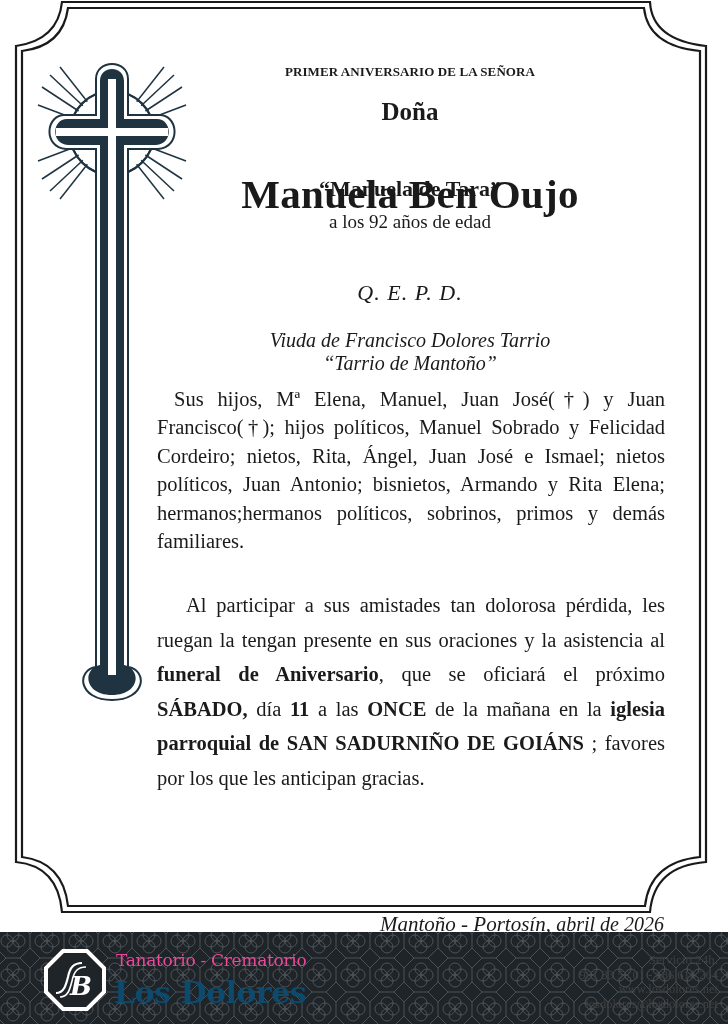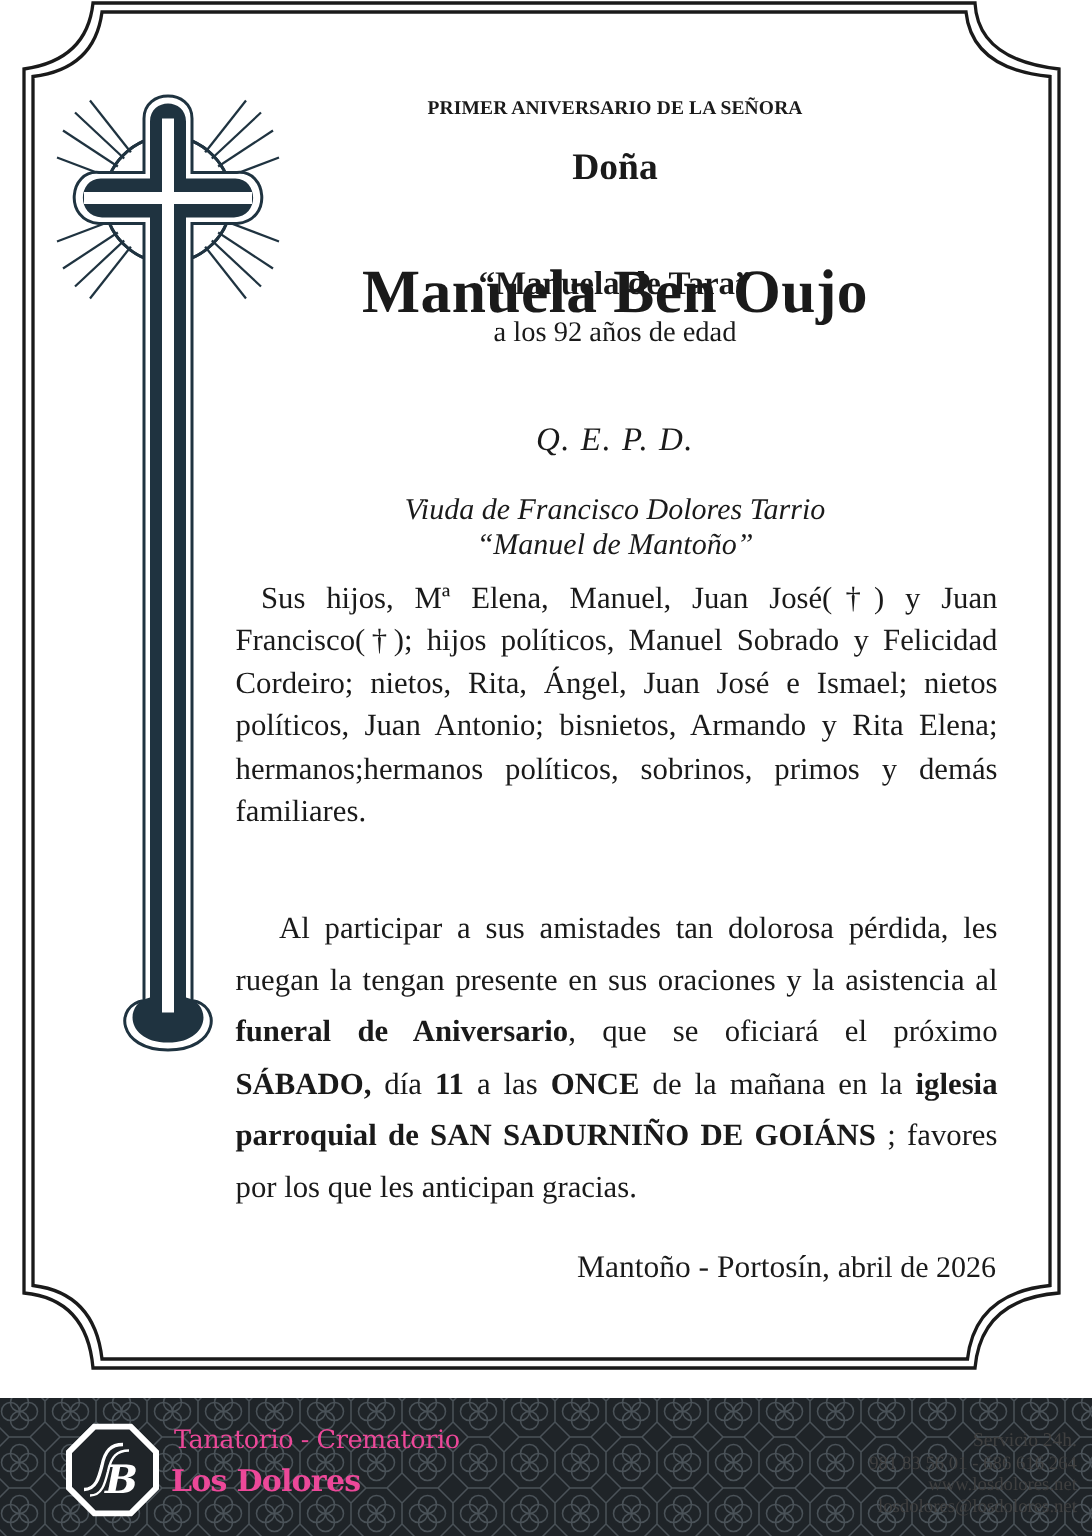--- a/index.html
+++ b/index.html
@@ -7,29 +7,29 @@
   .frame { position:absolute; left:0; top:0; width:728px; height:930px; }
   .cross { position:absolute; left:30px; top:55px; width:165px; height:650px; }
   .t-header { position:absolute; left:150px; width:520px; top:64px; font-size:13px; font-weight:bold; text-align:center; letter-spacing:0.1px; }
   .t-dona { position:absolute; left:150px; width:520px; top:98px; font-size:25px; font-weight:bold; text-align:center; }
   .t-name { position:absolute; left:150px; width:520px; top:129px; font-size:41px; font-weight:bold; text-align:center; letter-spacing:0.3px;margin-top:41px; }
   .t-nick { position:absolute; left:150px; width:520px; top:176px; font-size:22px; font-weight:bold; text-align:center; }
   .t-died { position:absolute; left:150px; width:520px; top:210px; font-size:19px; text-align:center; line-height:23px; }
   .t-qepd { position:absolute; left:150px; width:520px; top:280px; font-size:22px; font-style:italic; text-align:center; letter-spacing:1px; }
   .t-widow { position:absolute; left:150px; width:520px; top:329px; font-size:20px; font-style:italic; text-align:center; line-height:23px; }
   .para1 { position:absolute; left:157px; width:508px; top:385px; font-size:20.5px; line-height:28.4px; text-align:justify; text-indent:17px; }
-  .para2 { position:absolute; left:157px; width:508px; top:588px; font-size:20.5px; line-height:34.6px; text-align:justify; text-indent:29px;margin-top:14px; }
-  .signoff { position:absolute; right:64px; top:832px; font-size:21px; }
+  .para2 { position:absolute; left:157px; width:508px; top:588px; font-size:20.5px; line-height:34.6px; text-align:justify; text-indent:29px; }
+  .signoff { position:absolute; right:64px; top:912px; font-size:21px;font-style:italic; }
   .signoff .date { font-size:20px; }
   b { font-weight:bold; }
   .footer { position:absolute; left:0; top:932px; width:728px; height:92px; background:#1f2428; overflow:hidden; }
   .footer svg.pattern { position:absolute; left:0; top:0; }
   .logo { position:absolute; left:44px; top:949px; width:62px; height:62px; }
   .brand-top { position:absolute; left:116px; top:950px; color:#ec4899; font-size:17px; font-family:"DejaVu Serif", serif; letter-spacing:-0.3px; }
-  .brand-main { position:absolute; left:114px; top:975px; color:#ec4899; font-size:20px; font-weight:bold; font-family:"DejaVu Serif", serif; letter-spacing:-0.5px; }
+  .brand-main { position:absolute; left:114px; top:975px; color:#0c4a6e; font-size:30px; font-weight:bold; font-family:"DejaVu Serif", serif; letter-spacing:-0.5px; }
   .contact { position:absolute; right:10px; top:953px; color:#404040; text-align:right; font-size:12.5px; line-height:14.5px; font-family:"Liberation Serif", serif; }
   .contact .svc { font-size:13px; }
 </style>
 </head>
 <body>
 
 <svg class="frame" width="728" height="930" viewBox="0 0 728 930">
   <g fill="none" stroke="#1a1a1a" stroke-width="2.2">
 
     <path d="M62 2 L650 2 Q652 40 706 46 L706 862 Q654 866 650 912 L62 912 Q58 866 16 862 L16 46 Q58 40 62 2 Z"></path>
@@ -83,21 +83,21 @@
 <div class="t-header">PRIMER ANIVERSARIO DE LA SEÑORA</div>
 <div class="t-dona">Doña</div>
 <div class="t-name">Manuela Ben Oujo</div>
 <div class="t-nick">“Manuela de Tara”</div>
 <div class="t-died">
   <div>a los 92 años de edad</div>
 </div>
 <div class="t-qepd">Q. E. P. D.</div>
 <div class="t-widow">
   <div>Viuda de Francisco Dolores Tarrio</div>
-  <div>“Manuel de Mantoño”</div>
+  <div>“Tarrio de Mantoño”</div>
 </div>
 <div class="para1">Sus hijos, Mª Elena, Manuel, Juan José(†) y Juan Francisco(†); hijos políticos, Manuel Sobrado y Felicidad Cordeiro; nietos, Rita, Ángel, Juan José e Ismael; nietos políticos, Juan Antonio; bisnietos, Armando y Rita Elena; hermanos;hermanos políticos, sobrinos, primos y demás familiares.</div>
 <div class="para2"><span>Al participar a sus amistades tan dolorosa pérdida, les ruegan la tengan presente en sus oraciones y la asistencia al </span><b>funeral de Aniversario</b><span>, que se oficiará el próximo </span><b>SÁBADO,</b><span> día </span><b>11</b><span> a las </span><b>ONCE</b><span> de la mañana en la </span><b>iglesia parroquial de SAN SADURNIÑO DE GOIÁNS</b><span> ; favores por los que les anticipan gracias.</span></div>
 <div class="signoff"><span>Mantoño - Portosín,</span> <span class="date">abril de 2026</span></div>
 
 <div class="footer">
   <svg class="pattern" width="728" height="92" viewBox="0 0 728 92">
     <defs>
       <pattern id="tile" width="34" height="34" patternUnits="userSpaceOnUse" x="-4" y="-8">
         <g fill="none" stroke="#4a5258" stroke-width="1">

